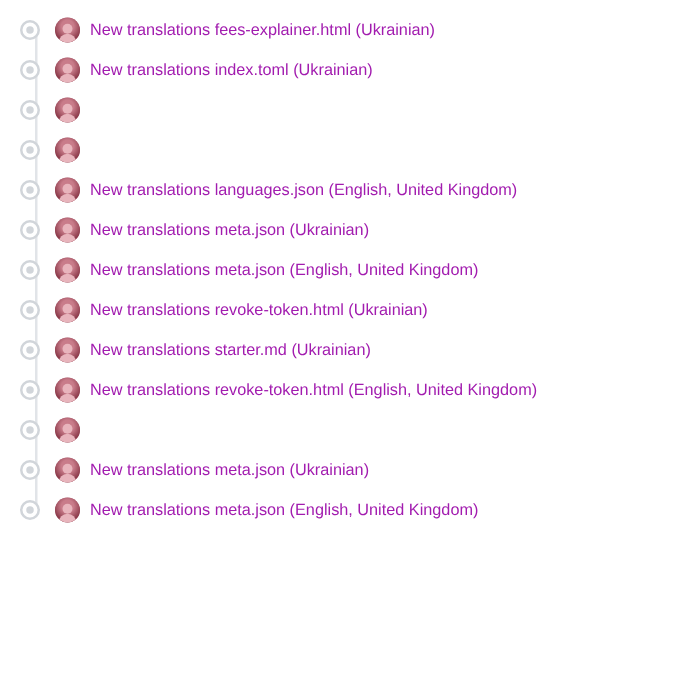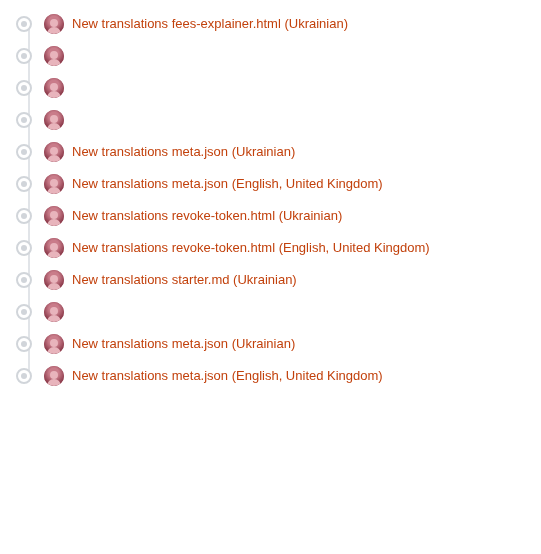--- a/index.html
+++ b/index.html
@@ -108,21 +108,21 @@
       bottom: 0;
       left: 50%;
       transform: translateX(-50%);
       width: 14px;
       height: 7px;
       border-radius: 7px 7px 0 0;
       background: #e8b4bc;
     }
 
     .commit-message {
-      color: #c2410c;
+      color: #a21caf;
       font-size: 13px;
       line-height: 1.4;
     }
   </style>
 </head>
 <body>
 
 <div class="timeline">
 <div class="timeline-item">
       <div class="timeline-line-segment" style="top: 50%;"></div>
@@ -135,38 +135,49 @@
       <span class="commit-message">New translations fees-explainer.html (Ukrainian)</span>
     </div>
     <div class="timeline-item">
       <div class="timeline-line-segment"></div>
       <div class="commit-icon">
         <div class="commit-dot"></div>
       </div>
       <div class="avatar">
         <div class="avatar-inner"></div>
       </div>
-    </div>
-    <div class="timeline-item">
-      <div class="timeline-line-segment"></div>
-      <div class="commit-icon">
-        <div class="commit-dot"></div>
-      </div>
-      <div class="avatar">
-        <div class="avatar-inner"></div>
-      </div>
-    </div>
-    <div class="timeline-item">
-      <div class="timeline-line-segment"></div>
-      <div class="commit-icon">
-        <div class="commit-dot"></div>
-      </div>
-      <div class="avatar">
-        <div class="avatar-inner"></div>
-      </div>
+      <span class="commit-message">New translations index.toml (Ukrainian)</span>
+    </div>
+    <div class="timeline-item">
+      <div class="timeline-line-segment"></div>
+      <div class="commit-icon">
+        <div class="commit-dot"></div>
+      </div>
+      <div class="avatar">
+        <div class="avatar-inner"></div>
+      </div>
+    </div>
+    <div class="timeline-item">
+      <div class="timeline-line-segment"></div>
+      <div class="commit-icon">
+        <div class="commit-dot"></div>
+      </div>
+      <div class="avatar">
+        <div class="avatar-inner"></div>
+      </div>
+    </div>
+    <div class="timeline-item">
+      <div class="timeline-line-segment"></div>
+      <div class="commit-icon">
+        <div class="commit-dot"></div>
+      </div>
+      <div class="avatar">
+        <div class="avatar-inner"></div>
+      </div>
+      <span class="commit-message">New translations languages.json (English, United Kingdom)</span>
     </div>
     <div class="timeline-item">
       <div class="timeline-line-segment"></div>
       <div class="commit-icon">
         <div class="commit-dot"></div>
       </div>
       <div class="avatar">
         <div class="avatar-inner"></div>
       </div>
       <span class="commit-message">New translations meta.json (Ukrainian)</span>
@@ -192,40 +203,40 @@
       <span class="commit-message">New translations revoke-token.html (Ukrainian)</span>
     </div>
     <div class="timeline-item">
       <div class="timeline-line-segment"></div>
       <div class="commit-icon">
         <div class="commit-dot"></div>
       </div>
       <div class="avatar">
         <div class="avatar-inner"></div>
       </div>
+      <span class="commit-message">New translations starter.md (Ukrainian)</span>
+    </div>
+    <div class="timeline-item">
+      <div class="timeline-line-segment"></div>
+      <div class="commit-icon">
+        <div class="commit-dot"></div>
+      </div>
+      <div class="avatar">
+        <div class="avatar-inner"></div>
+      </div>
       <span class="commit-message">New translations revoke-token.html (English, United Kingdom)</span>
     </div>
     <div class="timeline-item">
       <div class="timeline-line-segment"></div>
       <div class="commit-icon">
         <div class="commit-dot"></div>
       </div>
       <div class="avatar">
         <div class="avatar-inner"></div>
       </div>
-      <span class="commit-message">New translations starter.md (Ukrainian)</span>
-    </div>
-    <div class="timeline-item">
-      <div class="timeline-line-segment"></div>
-      <div class="commit-icon">
-        <div class="commit-dot"></div>
-      </div>
-      <div class="avatar">
-        <div class="avatar-inner"></div>
-      </div>
     </div>
     <div class="timeline-item">
       <div class="timeline-line-segment"></div>
       <div class="commit-icon">
         <div class="commit-dot"></div>
       </div>
       <div class="avatar">
         <div class="avatar-inner"></div>
       </div>
       <span class="commit-message">New translations meta.json (Ukrainian)</span>

